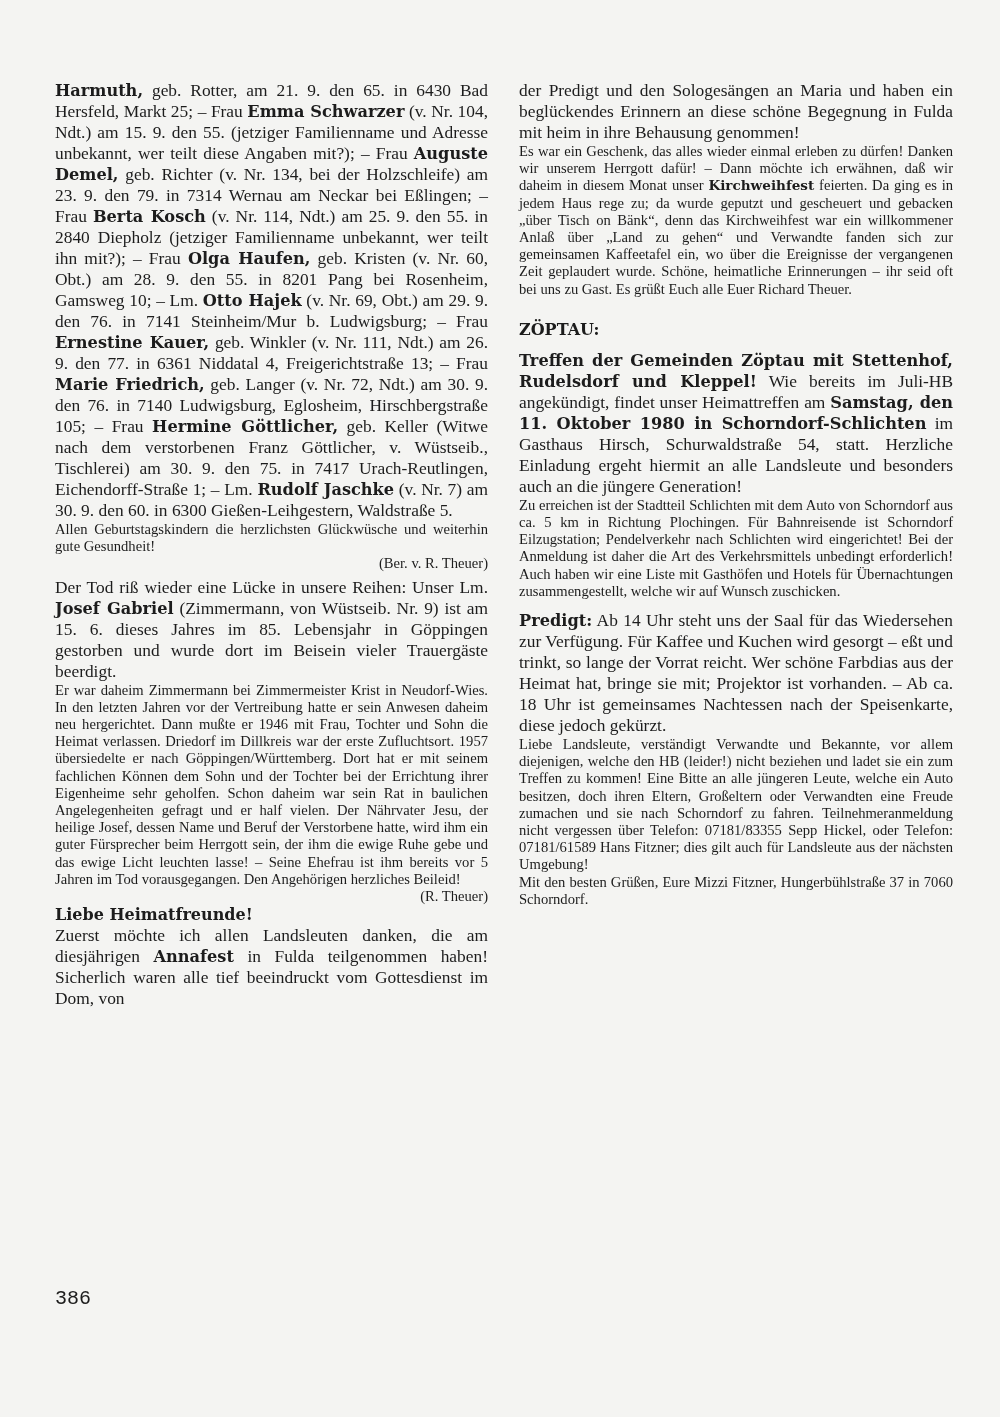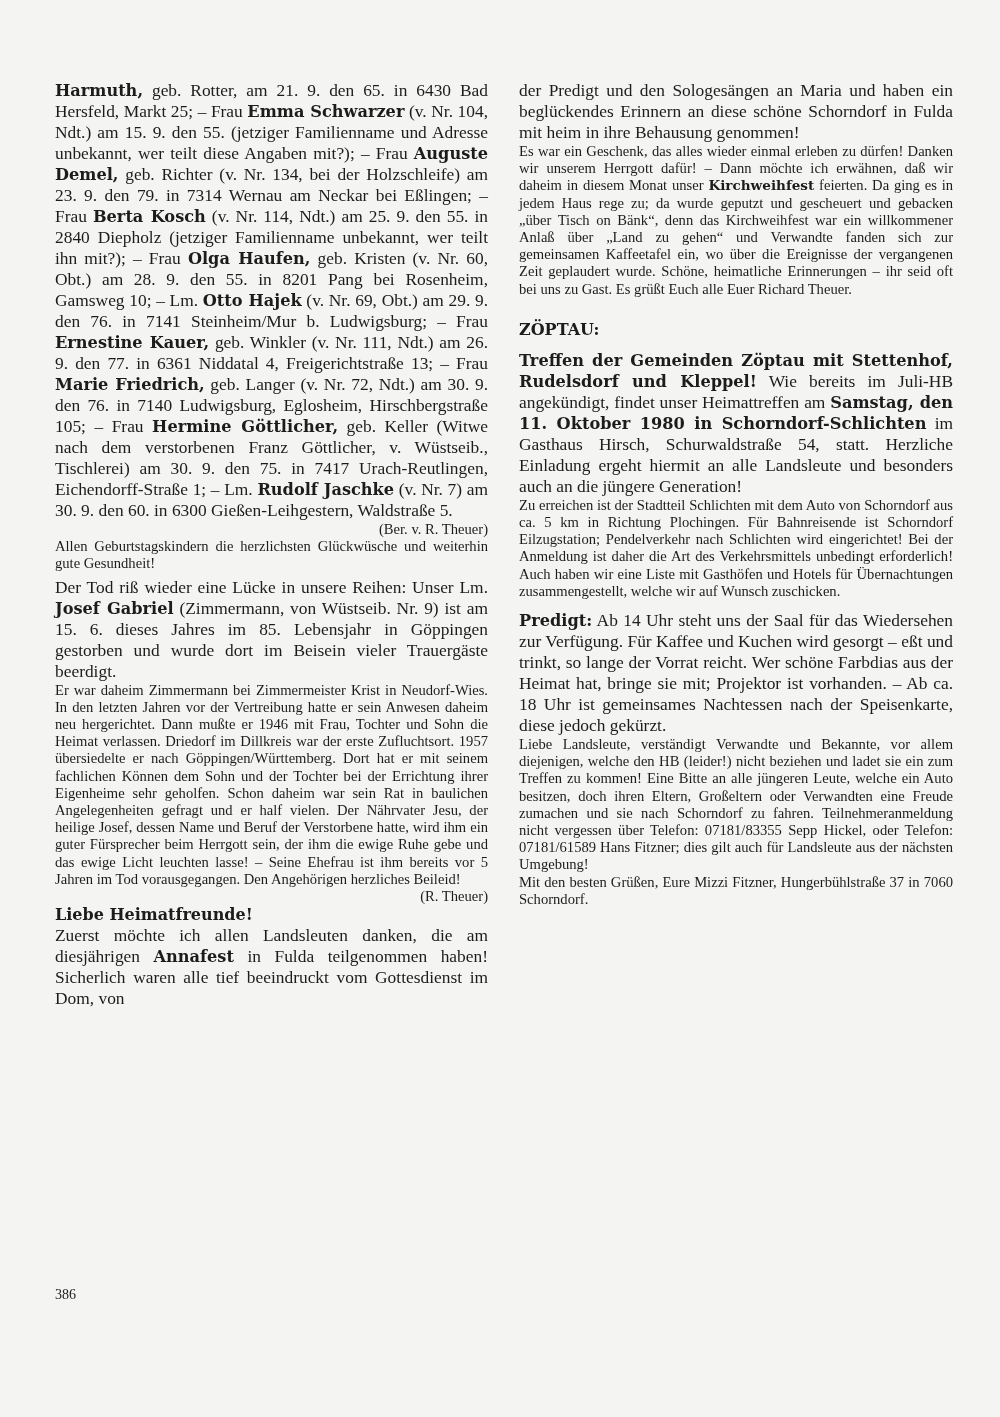--- a/index.html
+++ b/index.html
@@ -31,42 +31,42 @@
   .right { text-align: right; }
   .heading {
     font-family: "DejaVu Serif", serif; font-weight: bold;
     font-size: 16px; line-height: 20px; margin: 0;
   }
   .gap-s { height: 4px; }
   .gap-m { height: 10px; }
   .gap-l { height: 22px; }
   .page-number {
     position: absolute; left: 55px; top: 1283px;
-    font-family: Liberation Serif, serif; font-size: 14px;
+    font-family: Liberation Mono, monospace; font-size: 20px;
   }
 </style>
 </head>
 <body>
 
 <div class="page">
 
   <div class="col col-left">
     <p class="big"><b>Harmuth,</b><span> geb. Rotter, am 21. 9. den 65. in 6430 Bad Hersfeld, Markt 25; – Frau </span><b>Emma Schwarzer</b><span> (v. Nr. 104, Ndt.) am 15. 9. den 55. (jetziger Familienname und Adresse unbekannt, wer teilt diese Angaben mit?); – Frau </span><b>Auguste Demel,</b><span> geb. Richter (v. Nr. 134, bei der Holzschleife) am 23. 9. den 79. in 7314 Wernau am Neckar bei Eßlingen; – Frau </span><b>Berta Kosch</b><span> (v. Nr. 114, Ndt.) am 25. 9. den 55. in 2840 Diepholz (jetziger Familienname unbekannt, wer teilt ihn mit?); – Frau </span><b>Olga Haufen,</b><span> geb. Kristen (v. Nr. 60, Obt.) am 28. 9. den 55. in 8201 Pang bei Rosenheim, Gamsweg 10; – Lm. </span><b>Otto Hajek</b><span> (v. Nr. 69, Obt.) am 29. 9. den 76. in 7141 Steinheim/Mur b. Ludwigsburg; – Frau </span><b>Ernestine Kauer,</b><span> geb. Winkler (v. Nr. 111, Ndt.) am 26. 9. den 77. in 6361 Niddatal 4, Freigerichtstraße 13; – Frau </span><b>Marie Friedrich,</b><span> geb. Langer (v. Nr. 72, Ndt.) am 30. 9. den 76. in 7140 Ludwigsburg, Eglosheim, Hirschbergstraße 105; – Frau </span><b>Hermine Göttlicher,</b><span> geb. Keller (Witwe nach dem verstorbenen Franz Göttlicher, v. Wüstseib., Tischlerei) am 30. 9. den 75. in 7417 Urach-Reutlingen, Eichendorff-Straße 1; – Lm. </span><b>Rudolf Jaschke</b><span> (v. Nr. 7) am 30. 9. den 60. in 6300 Gießen-Leihgestern, Waldstraße 5.</span></p>
+    <p class="small">Allen Geburtstagskindern die herzlichsten Glückwüsche und weiterhin gute Gesundheit!</p>
     <p class="small right">(Ber. v. R. Theuer)</p>
-    <p class="small">Allen Geburtstagskindern die herzlichsten Glückwüsche und weiterhin gute Gesundheit!</p>
     <div class="gap-s"></div>
     <p class="big"><span>Der Tod riß wieder eine Lücke in unsere Reihen: Unser Lm. </span><b>Josef Gabriel</b><span> (Zimmermann, von Wüstseib. Nr. 9) ist am 15. 6. dieses Jahres im 85. Lebensjahr in Göppingen gestorben und wurde dort im Beisein vieler Trauergäste beerdigt.</span></p>
     <p class="small">Er war daheim Zimmermann bei Zimmermeister Krist in Neudorf-Wies. In den letzten Jahren vor der Vertreibung hatte er sein Anwesen daheim neu hergerichtet. Dann mußte er 1946 mit Frau, Tochter und Sohn die Heimat verlassen. Driedorf im Dillkreis war der erste Zufluchtsort. 1957 übersiedelte er nach Göppingen/Württemberg. Dort hat er mit seinem fachlichen Können dem Sohn und der Tochter bei der Errichtung ihrer Eigenheime sehr geholfen. Schon daheim war sein Rat in baulichen Angelegenheiten gefragt und er half vielen. Der Nährvater Jesu, der heilige Josef, dessen Name und Beruf der Verstorbene hatte, wird ihm ein guter Fürsprecher beim Herrgott sein, der ihm die ewige Ruhe gebe und das ewige Licht leuchten lasse! – Seine Ehefrau ist ihm bereits vor 5 Jahren im Tod vorausgegangen. Den Angehörigen herzliches Beileid!</p>
     <p class="small right">(R. Theuer)</p>
     <p class="heading">Liebe Heimatfreunde!</p>
     <p class="big"><span>Zuerst möchte ich allen Landsleuten danken, die am diesjährigen </span><b>Annafest</b><span> in Fulda teilgenommen haben! Sicherlich waren alle tief beeindruckt vom Gottesdienst im Dom, von</span></p>
   </div>
 
   <div class="col col-right">
-    <p class="big">der Predigt und den Sologesängen an Maria und haben ein beglückendes Erinnern an diese schöne Schorndorf in Fulda mit heim in ihre Behausung genommen!</p>
+    <p class="big">der Predigt und den Sologesängen an Maria und haben ein beglückendes Erinnern an diese schöne Begegnung in Fulda mit heim in ihre Behausung genommen!</p>
     <p class="small"><span>Es war ein Geschenk, das alles wieder einmal erleben zu dürfen! Danken wir unserem Herrgott dafür! – Dann möchte ich erwähnen, daß wir daheim in diesem Monat unser </span><b>Kirchweihfest</b><span> feierten. Da ging es in jedem Haus rege zu; da wurde geputzt und gescheuert und gebacken „über Tisch on Bänk“, denn das Kirchweihfest war ein willkommener Anlaß über „Land zu gehen“ und Verwandte fanden sich zur gemeinsamen Kaffeetafel ein, wo über die Ereignisse der vergangenen Zeit geplaudert wurde. Schöne, heimatliche Erinnerungen – ihr seid oft bei uns zu Gast. Es grüßt Euch alle Euer Richard Theuer.</span></p>
     <div class="gap-l"></div>
     <p class="heading">ZÖPTAU:</p>
     <div class="gap-m"></div>
     <p class="big"><b>Treffen der Gemeinden Zöptau mit Stettenhof, Rudelsdorf und Kleppel!</b><span> Wie bereits im Juli-HB angekündigt, findet unser Heimattreffen am </span><b>Samstag, den 11. Oktober 1980 in Schorndorf-Schlichten</b><span> im Gasthaus Hirsch, Schurwaldstraße 54, statt. Herzliche Einladung ergeht hiermit an alle Landsleute und besonders auch an die jüngere Generation!</span></p>
     <p class="small">Zu erreichen ist der Stadtteil Schlichten mit dem Auto von Schorndorf aus ca. 5 km in Richtung Plochingen. Für Bahnreisende ist Schorndorf Eilzugstation; Pendelverkehr nach Schlichten wird eingerichtet! Bei der Anmeldung ist daher die Art des Verkehrsmittels unbedingt erforderlich! Auch haben wir eine Liste mit Gasthöfen und Hotels für Übernachtungen zusammengestellt, welche wir auf Wunsch zuschicken.</p>
     <div class="gap-m"></div>
     <p class="big"><b>Predigt:</b><span> Ab 14 Uhr steht uns der Saal für das Wiedersehen zur Verfügung. Für Kaffee und Kuchen wird gesorgt – eßt und trinkt, so lange der Vorrat reicht. Wer schöne Farbdias aus der Heimat hat, bringe sie mit; Projektor ist vorhanden. – Ab ca. 18 Uhr ist gemeinsames Nachtessen nach der Speisenkarte, diese jedoch gekürzt.</span></p>
     <p class="small">Liebe Landsleute, verständigt Verwandte und Bekannte, vor allem diejenigen, welche den HB (leider!) nicht beziehen und ladet sie ein zum Treffen zu kommen! Eine Bitte an alle jüngeren Leute, welche ein Auto besitzen, doch ihren Eltern, Großeltern oder Verwandten eine Freude zumachen und sie nach Schorndorf zu fahren. Teilnehmeranmeldung nicht vergessen über Telefon: 07181/83355 Sepp Hickel, oder Telefon: 07181/61589 Hans Fitzner; dies gilt auch für Landsleute aus der nächsten Umgebung!</p>
     <p class="small">Mit den besten Grüßen, Eure Mizzi Fitzner, Hungerbühlstraße 37 in 7060 Schorndorf.</p>

